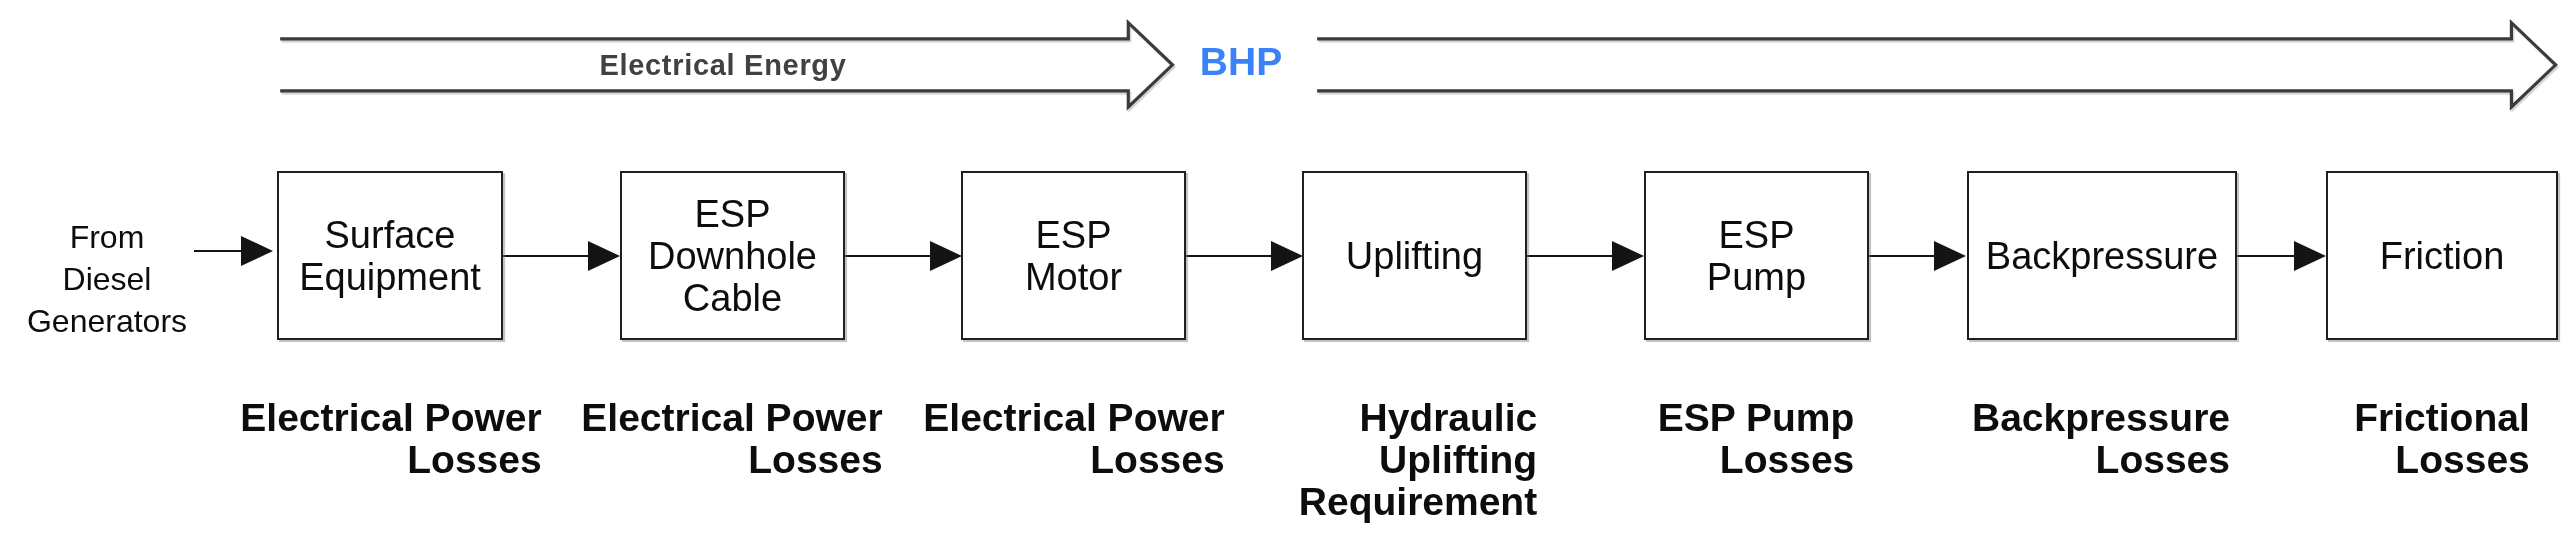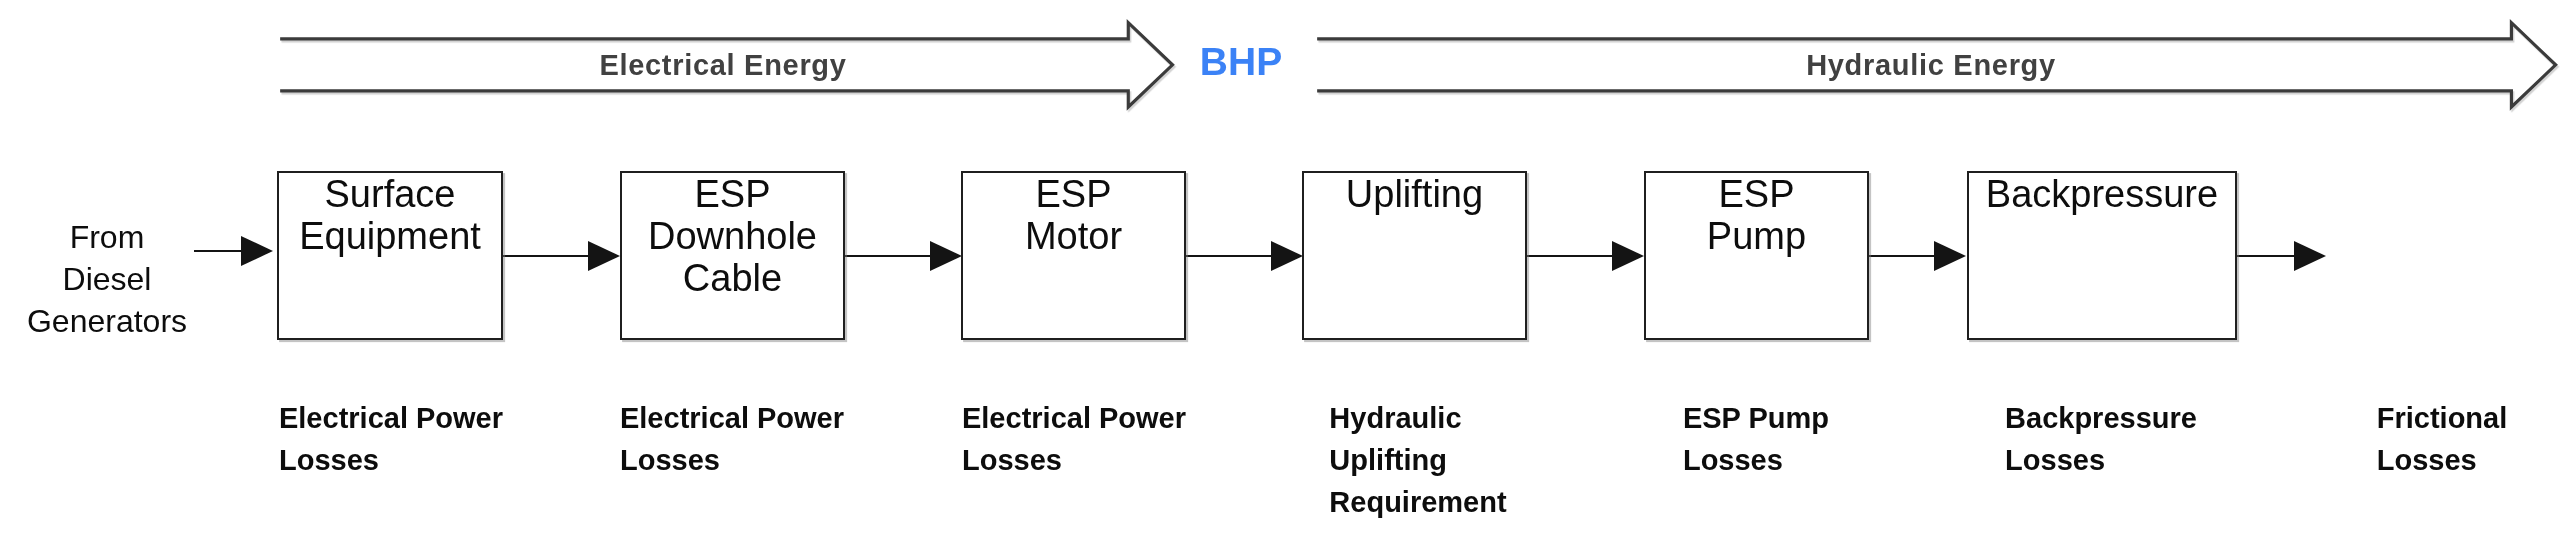--- a/index.html
+++ b/index.html
@@ -17,21 +17,21 @@
   }
   .hdr-bhp{
     position:absolute;top:62px;transform:translate(-50%,-50%);
     font-weight:bold;font-size:39px;color:#3b82f6;white-space:nowrap;
   }
   
   .box{
     position:absolute;top:171px;height:169px;box-sizing:border-box;
     border:2.8px solid #1f1f1f;background:#ffffff;
     box-shadow:2.1px 2.1px 0 rgba(125,125,125,0.45);
-    display:flex;align-items:flex-start;justify-content:center;
+    display:flex;align-items:center;justify-content:center;
   }
   .box-label{
     text-align:center;font-size:38px;line-height:42px;color:#0d0d0d;white-space:pre-line;
   }
   
   .connector{
     position:absolute;top:256px;transform:translateY(-50%);
     display:flex;align-items:center;height:34px;
   }
   .connector .shaft{flex:1;height:2.8px;background:#141414;}
@@ -40,37 +40,36 @@
     border-left:32px solid #141414;border-top:15.4px solid transparent;border-bottom:15.4px solid transparent;
   }
   
   .source{
     position:absolute;left:107px;top:216px;transform:translateX(-50%);
     text-align:center;font-size:32px;line-height:42px;color:#0d0d0d;white-space:pre-line;
   }
   
   .loss{
     position:absolute;top:397px;transform:translateX(-50%);
-    text-align:left;font-weight:bold;font-size:29px;line-height:42px;
+    text-align:right;font-weight:bold;font-size:39px;line-height:42px;
     color:#0d0d0d;white-space:pre-line;
   }
 </style>
 </head>
 <body>
 
 <div class="canvas">
 
   <svg class="arrows-svg" viewBox="0 0 3669 777" aria-hidden="true">
     <path d="M399 55 H1607 V32 L1670 92 L1607 152 V129 H399"></path>
     <path d="M1876 55 H3577 V32 L3640 92 L3577 152 V129 H1876"></path>
   </svg>
 
   <div class="hdr-label" style="left:723px">Electrical Energy</div>
   <div class="hdr-bhp" style="left:1241px">BHP</div>
-  <div class="hdr-label" style="left:1931px">Hydraulic Energy</div>
 
   <div class="source">From
 Diesel
 Generators</div>
 
   <div class="connector" style="left:194px;width:79px;top:251px">
     <span class="shaft"></span>
     <span class="tip"></span>
   </div>
   <div class="connector" style="left:503px;width:117px">
@@ -114,20 +113,23 @@
   <div class="box" style="left:1302px;width:225px">
     <span class="box-label">Uplifting</span>
   </div>
   <div class="box" style="left:1644px;width:225px">
     <span class="box-label">ESP
 Pump</span>
   </div>
   <div class="box" style="left:1967px;width:270px">
     <span class="box-label">Backpressure</span>
   </div>
+  <div class="box" style="left:2326px;width:232px">
+    <span class="box-label">Friction</span>
+  </div>
 
   <div class="loss" style="left:391px">Electrical Power
 Losses</div>
   <div class="loss" style="left:732px">Electrical Power
 Losses</div>
   <div class="loss" style="left:1074px">Electrical Power
 Losses</div>
   <div class="loss" style="left:1418px">Hydraulic
 Uplifting
 Requirement</div>

